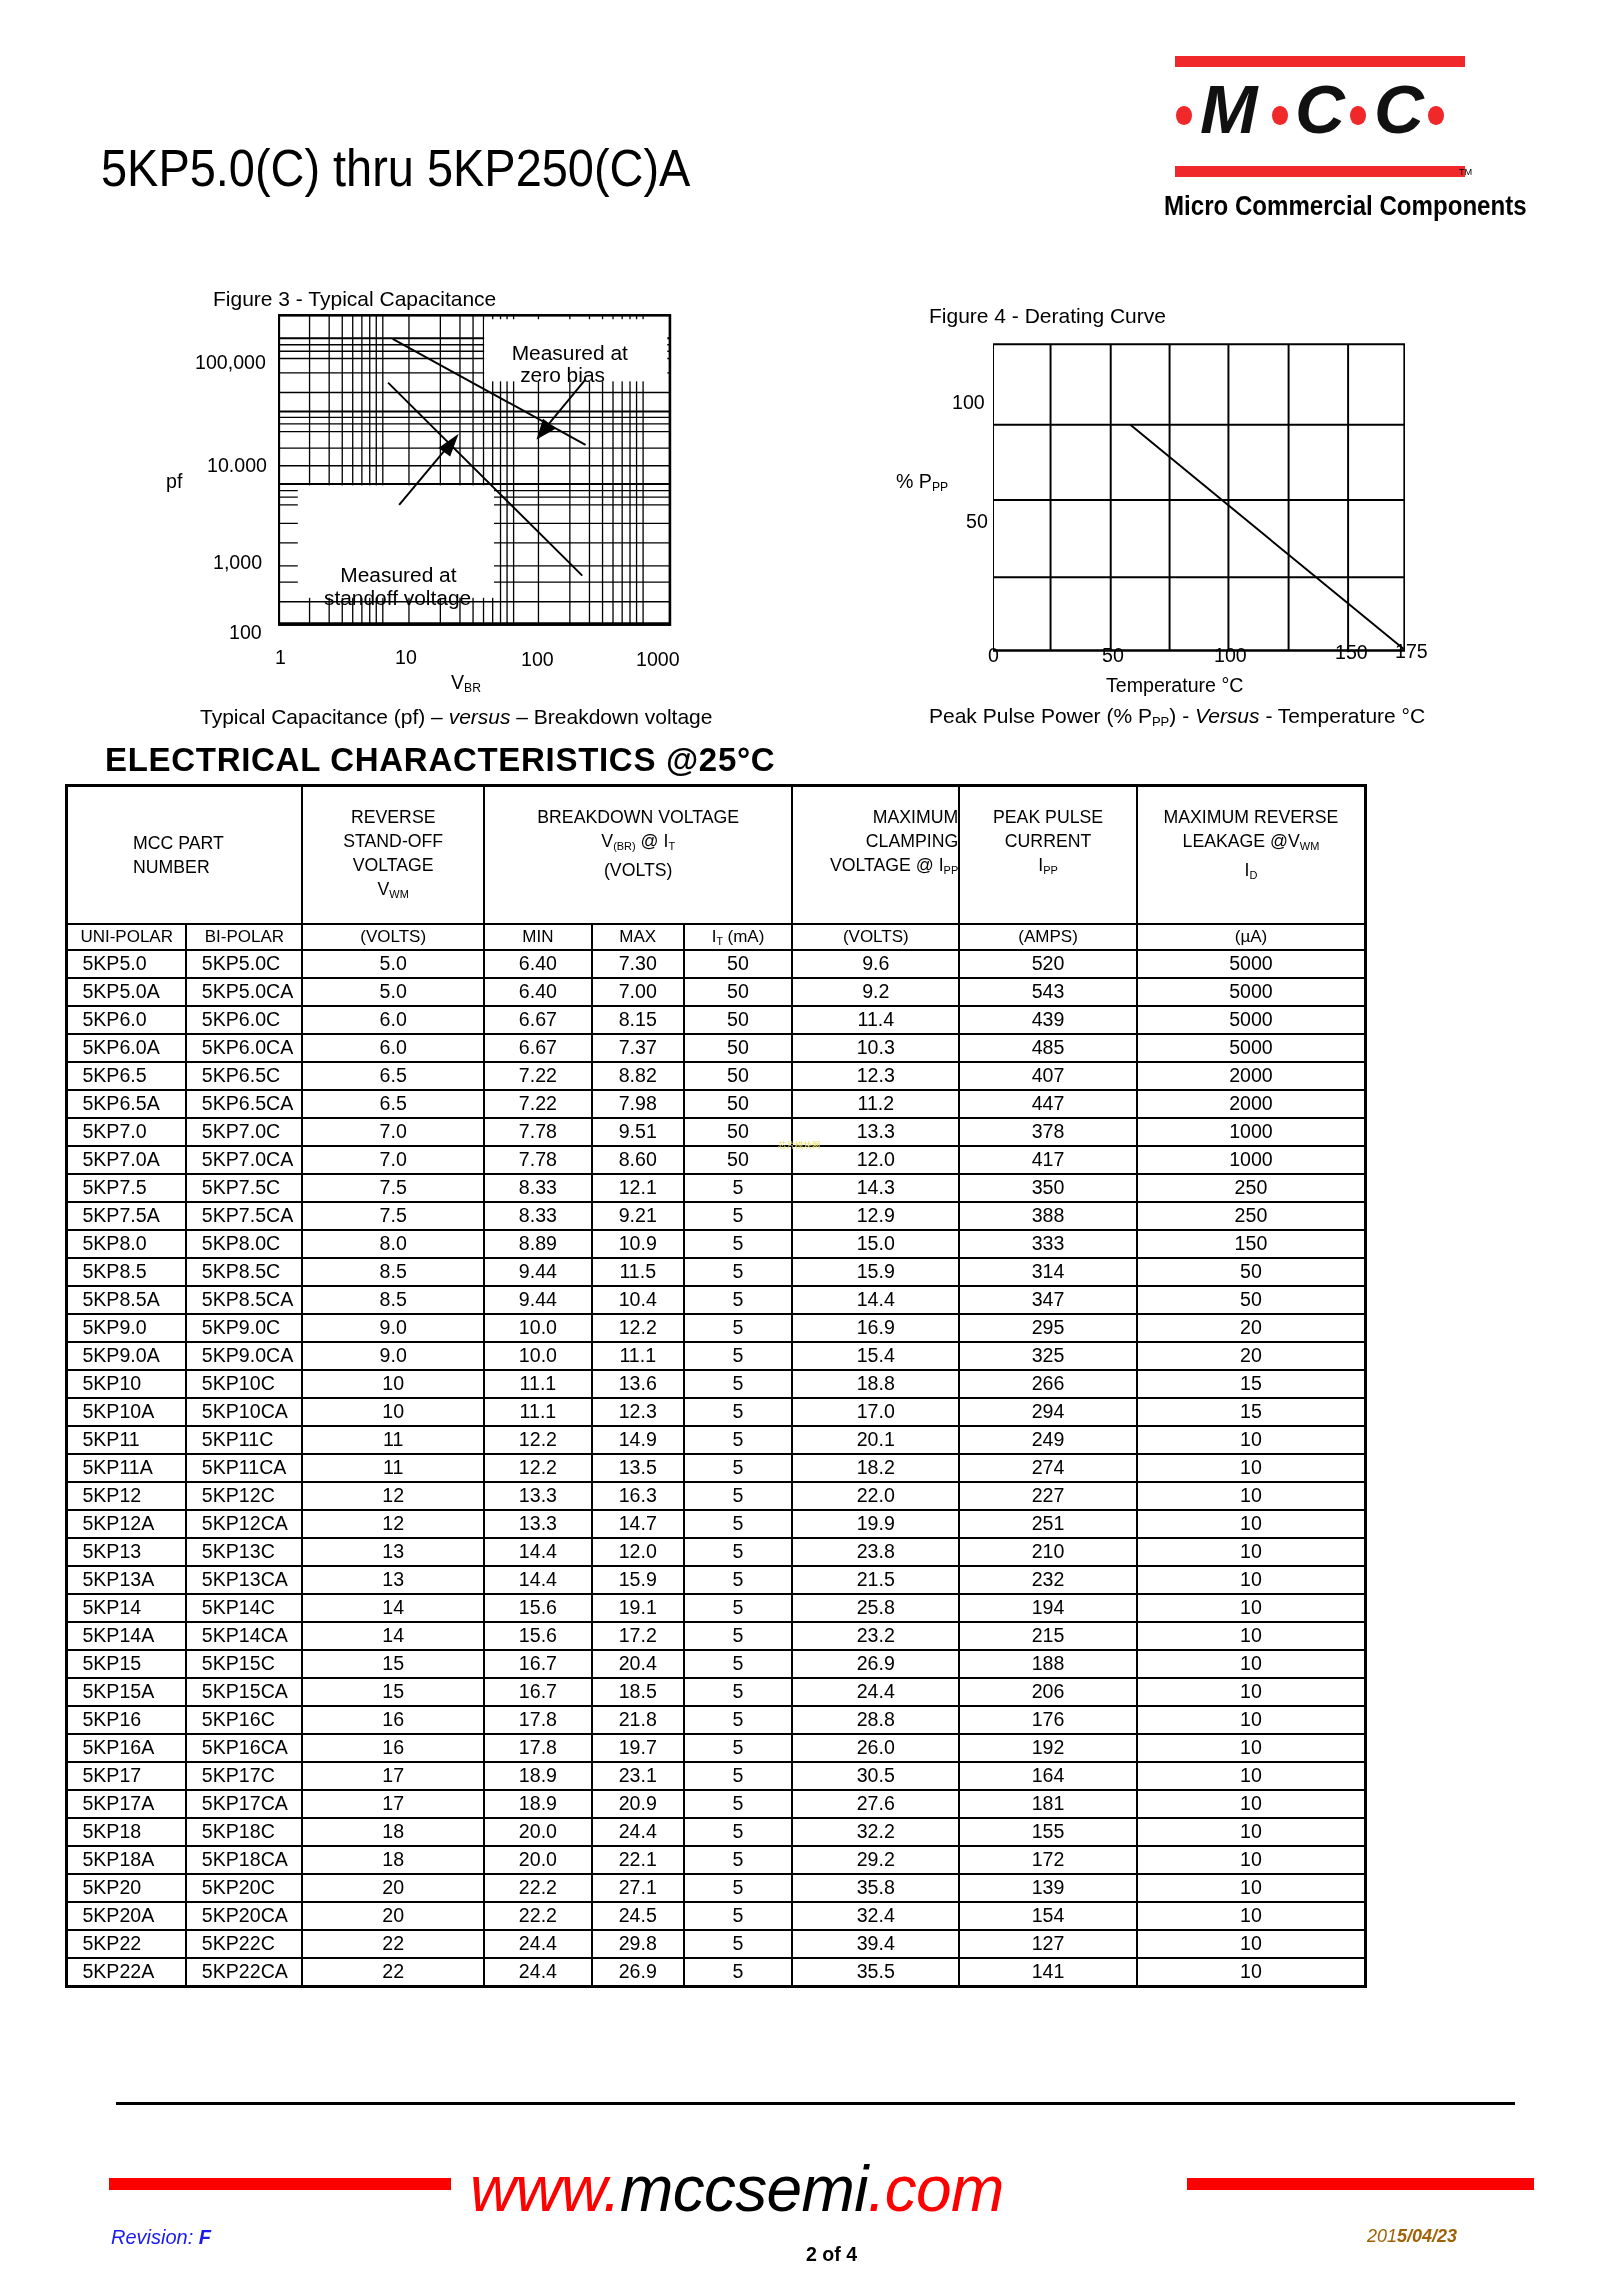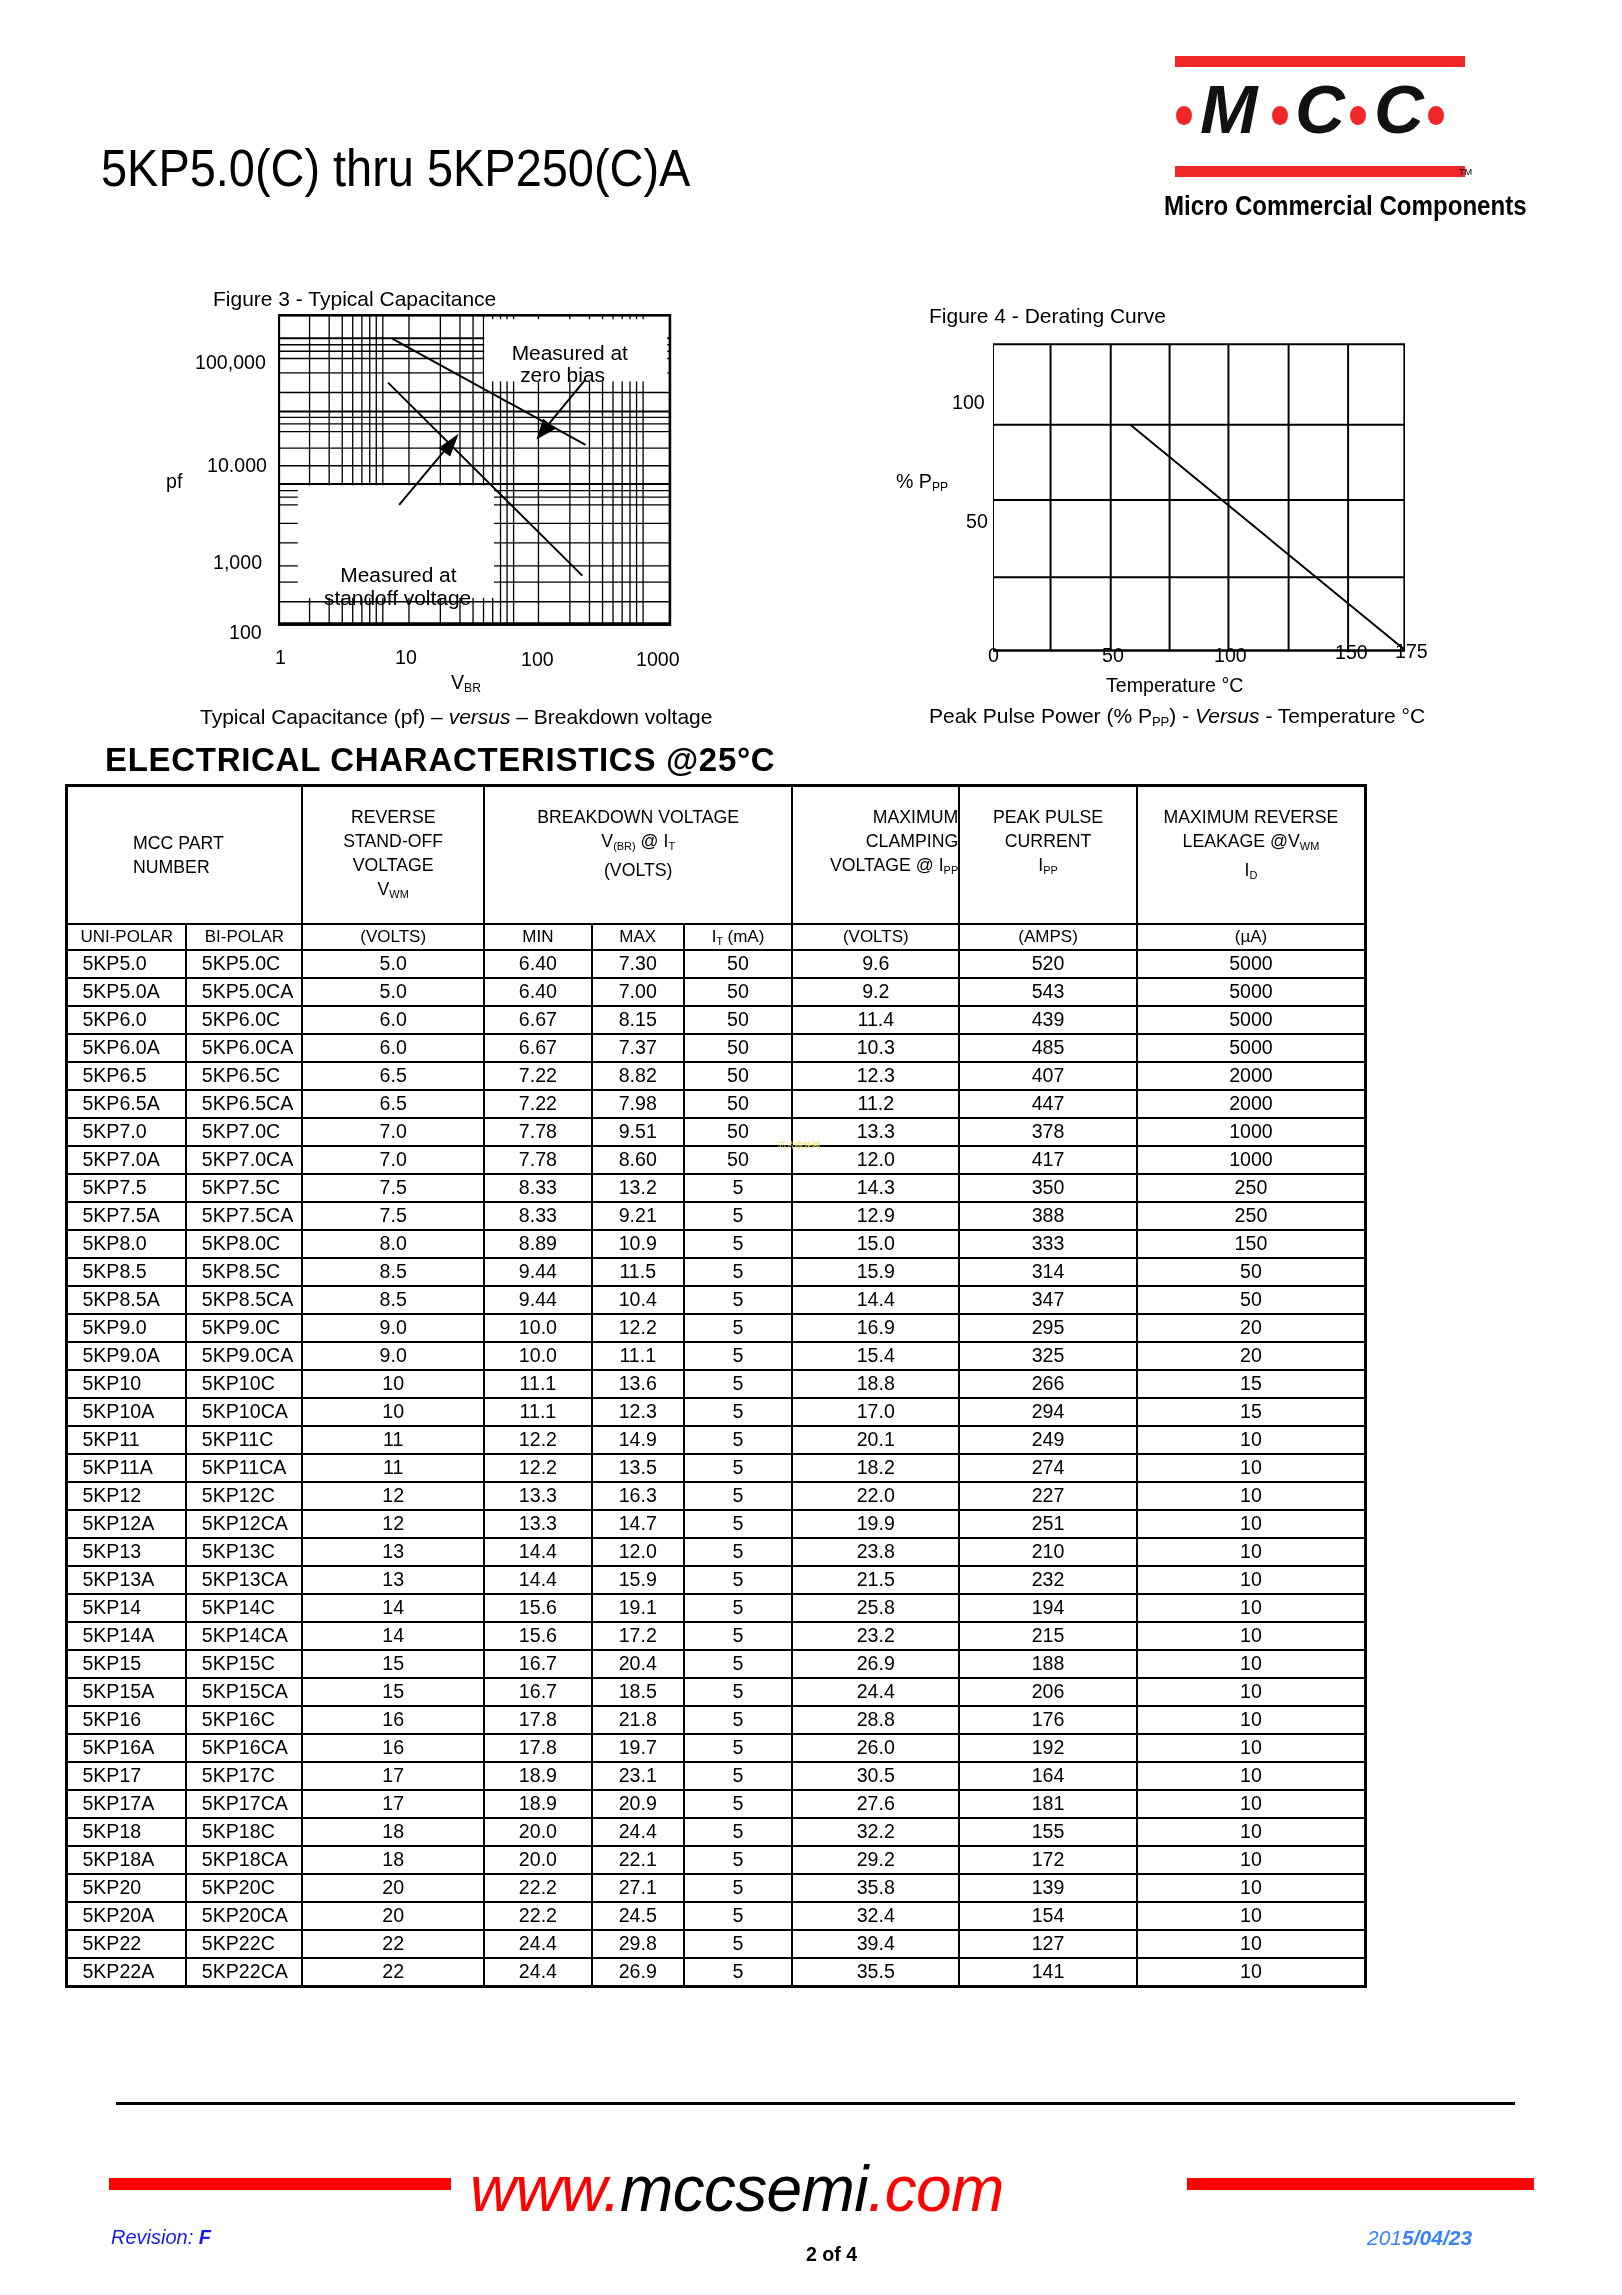--- a/index.html
+++ b/index.html
@@ -27,21 +27,21 @@
   table.ec tbody td{height:26px;line-height:25px;}
   table.ec tbody td.l{text-align:left;padding-left:14.4px;}
   table.ec{border:3.9px solid #000;}
   sub.s{font-size:0.62em;vertical-align:-0.25em;}
   .wm{position:absolute;left:778px;top:1140px;font-size:8.5px;color:#e8e060;}
   
   .foot-rule{position:absolute;left:116px;top:2102px;width:1399px;height:2.6px;background:#000;}
   .red-bar{position:absolute;height:11.8px;background:#ff0000;}
   .url{position:absolute;left:470px;top:2152px;font-size:64px;font-style:italic;white-space:nowrap;letter-spacing:-0.7px;}
   .rev{position:absolute;left:111px;top:2226px;font-size:20px;font-style:italic;color:#1a1af0;}
-  .date{position:absolute;left:1367px;top:2226px;font-size:21px;font-style:italic;color:#3b82f6;font-weight:bold;}
+  .date{position:absolute;left:1367px;top:2226px;font-size:18px;font-style:italic;color:#a16207;font-weight:bold;}
   .page{position:absolute;left:806px;top:2243px;font-size:19.6px;font-weight:bold;}
 </style>
 </head>
 <body>
 
 <div class="abs title">5KP5.0(C) thru 5KP250(C)A</div>
 
 <div>
   <div class="logo-bar" style="top:56px;"></div>
   <div class="logo-text">
@@ -328,21 +328,21 @@
         <td>50</td>
         <td>12.0</td>
         <td>417</td>
         <td>1000</td>
       </tr>
       <tr>
         <td class="l">5KP7.5</td>
         <td class="l">5KP7.5C</td>
         <td>7.5</td>
         <td>8.33</td>
-        <td>13.2</td>
+        <td>12.1</td>
         <td>5</td>
         <td>14.3</td>
         <td>350</td>
         <td>250</td>
       </tr>
       <tr>
         <td class="l">5KP7.5A</td>
         <td class="l">5KP7.5CA</td>
         <td>7.5</td>
         <td>8.33</td>

